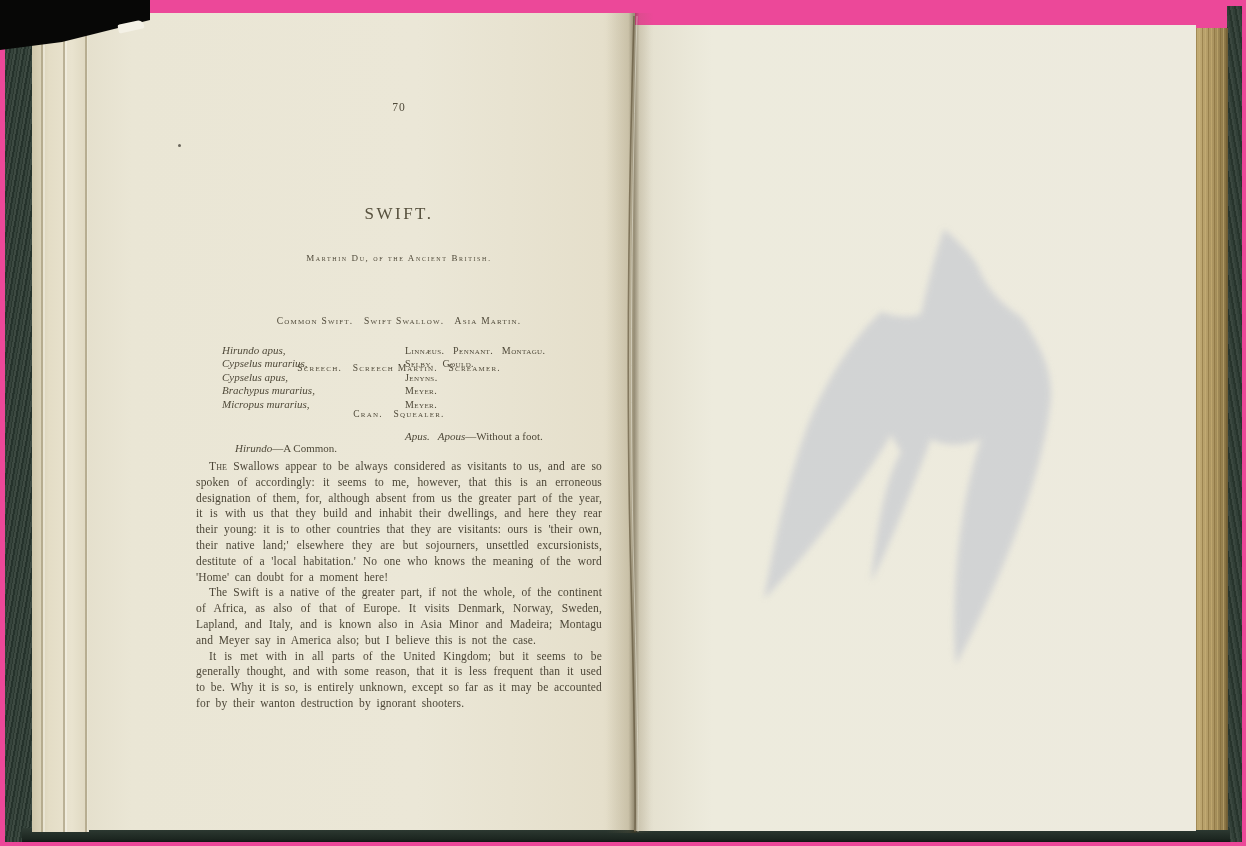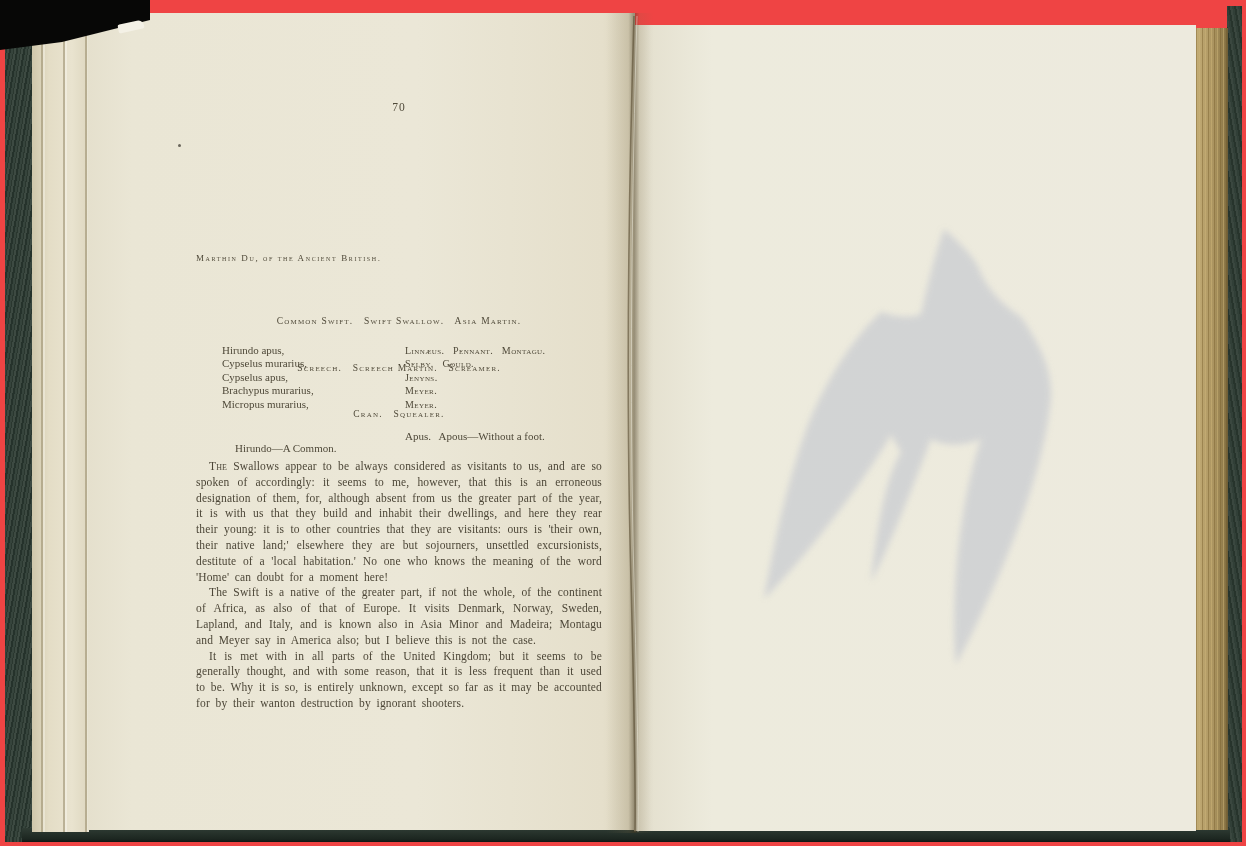--- a/index.html
+++ b/index.html
@@ -1,16 +1,16 @@
 <!DOCTYPE html>
 <html><head>
 <meta charset="utf-8">
 <style>
   html,body{margin:0;padding:0;background:#000;}
-  .scene{position:relative;width:1246px;height:846px;background:#ef4444;overflow:hidden;
+  .scene{position:relative;width:1246px;height:846px;background:#ec4899;overflow:hidden;
          font-family:"Liberation Serif","DejaVu Serif",serif;}
 
   
   .cover-left{position:absolute;left:5px;top:4px;width:27px;height:838px;z-index:1;
     background:repeating-linear-gradient(100deg,#36443c 0 2px,#2a372f 2px 3px,#3d4a42 3px 5px,#25322b 5px 7px);}
   .cover-right{position:absolute;left:1227px;top:6px;width:15px;height:836px;z-index:1;
     background:repeating-linear-gradient(80deg,#313f37 0 2px,#27342c 2px 4px,#3a473f 4px 6px);}
   .cover-bottom{position:absolute;left:22px;top:828px;width:1208px;height:14px;z-index:1;
     background:linear-gradient(180deg,#2f3c34,#1c2620 80%,#101613);}
   .edges-left{position:absolute;left:32px;top:8px;width:57px;height:824px;z-index:2;
@@ -32,31 +32,31 @@
   .corner-wedge{position:absolute;left:0;top:0;width:150px;height:56px;z-index:6;background:#070706;
     clip-path:polygon(0 0,150px 0,150px 20px,62px 42px,0 50px);}
   .page-tip{position:absolute;left:118px;top:22px;width:26px;height:9px;z-index:7;background:#f4f1e6;
     transform:rotate(-12deg);border-radius:2px 6px 2px 2px;}
 
   
   .text-col{position:absolute;left:108px;top:0;width:406px;height:100%;color:#4f4939;}
   .pgnum{position:absolute;top:88px;left:0;width:100%;text-align:center;font-size:11.5px;letter-spacing:1px;}
   .title{position:absolute;top:191px;left:0;width:100%;text-align:center;font-size:17px;
          letter-spacing:2.5px;color:#56503d;}
-  .subtitle{position:absolute;top:240px;left:0;width:100%;text-align:left;font-size:9px;
+  .subtitle{position:absolute;top:240px;left:0;width:100%;text-align:center;font-size:9px;
          font-variant:small-caps;letter-spacing:1.6px;white-space:pre-wrap;}
   .names{position:absolute;top:270px;left:0;width:100%;text-align:center;font-size:9.5px;
          font-variant:small-caps;letter-spacing:1.2px;line-height:15.5px;white-space:pre-wrap;}
   .syn{position:absolute;top:331px;left:26px;width:380px;font-size:11px;line-height:13.4px;}
   .syn-row{white-space:pre-wrap;}
-  .latin{display:inline-block;width:183px;}
+  .latin{display:inline-block;width:183px;font-style:italic;}
   .authors{font-variant:small-caps;font-size:10px;letter-spacing:.4px;}
   .etym{position:absolute;top:417px;left:17px;width:389px;font-size:11px;white-space:pre-wrap;}
   .etym .right{position:absolute;left:192px;top:0;}
-  .ital{}
+  .ital{font-style:italic;}
   .bodytext{position:absolute;top:446px;left:0;width:406px;font-size:11.5px;line-height:15.8px;
          text-align:justify;word-spacing:2.6px;letter-spacing:.15px;color:#4c4637;}
   .bodytext p{margin:0;text-indent:13px;}
   .lead{font-variant:small-caps;}
 
   .silhouette{position:absolute;left:100px;top:192px;width:320px;height:460px;
          filter:blur(3px);opacity:.85;}
   .speck{position:absolute;width:3px;height:3px;border-radius:50%;background:#4a463c;opacity:.8;}
 </style>
 </head>
@@ -67,20 +67,21 @@
   <div class="cover-left"></div>
   <div class="cover-right"></div>
   <div class="cover-bottom"></div>
   <div class="edges-left"></div>
   <div class="fore-edge"></div>
 
   <div class="page-left">
     <div class="text-col">
 
       <div class="pgnum">70</div>
+      <div class="title">SWIFT.</div>
       <div class="subtitle">Marthin Du, of the Ancient British.</div>
 
       <div class="names">
         <div>Common Swift.   Swift Swallow.   Asia Martin.</div>
         <div>Screech.   Screech Martin.   Screamer.</div>
         <div>Cran.   Squealer.</div>
       </div>
 
       <div class="syn">
         <div class="syn-row"><span class="latin">Hirundo apus,</span><span class="authors">Linnæus.   Pennant.   Montagu.</span></div>

